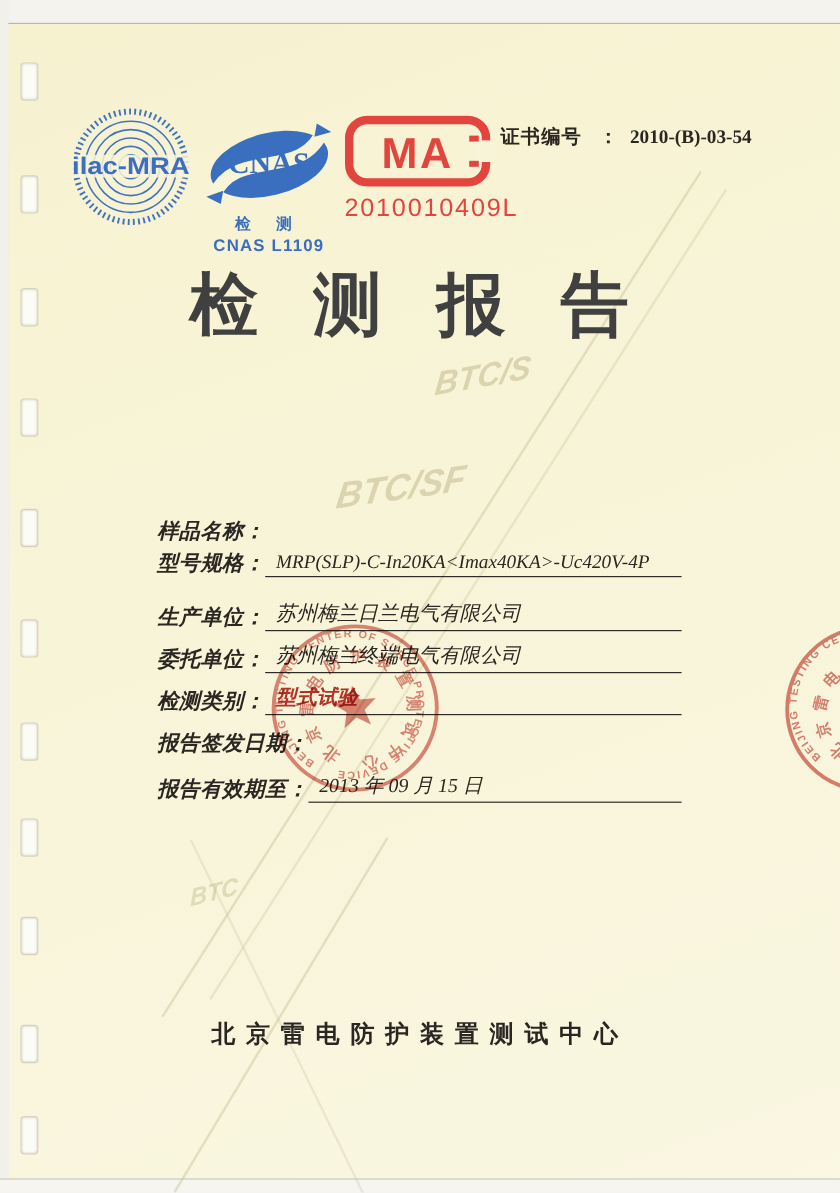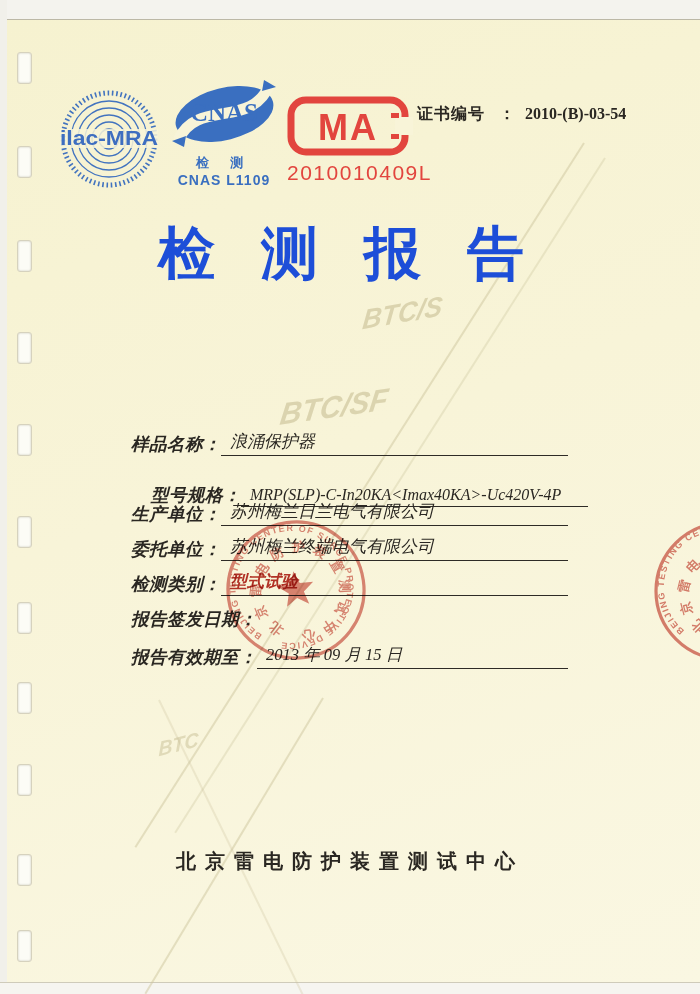--- a/index.html
+++ b/index.html
@@ -8,36 +8,36 @@
   .page{position:absolute;left:7px;top:19px;width:693px;height:963px;
         background:linear-gradient(160deg,#f6f2d0 0%,#f8f4d8 45%,#faf7e2 100%);
         box-shadow:0 0 5px rgba(80,75,55,.25);}
   
   .hole{position:absolute;left:17px;width:13px;height:30px;background:#fcfcf6;
         border:1px solid #d6d2be;border-radius:3px;
         box-shadow:inset 0 0 2px rgba(140,135,110,.5);}
   
   .logo{position:absolute;}
   #ilac{left:56px;top:86px;}
-  #cnas{left:170px;top:76px;width:108px;text-align:center;}
+  #cnas{left:170px;top:99px;width:108px;text-align:center;}
   .cnas-sub1{color:#3a6fc0;font-weight:bold;font-size:13px;letter-spacing:9px;margin-top:-2px;}
   .cnas-sub2{color:#3a6fc0;font-weight:bold;font-size:14px;letter-spacing:1px;
              font-family:"Liberation Sans",sans-serif;}
   #cma{left:287px;top:96px;width:126px;}
   .cma-number{color:#e2453e;font-weight:normal;font-size:21px;letter-spacing:1.5px;
               font-family:"Liberation Sans",sans-serif;margin-top:1px;}
   
   .cert-line{position:absolute;left:417px;top:104px;font-size:16px;font-weight:bold;
              display:flex;align-items:baseline;white-space:nowrap;justify-content:space-between;}
   .cert-line .lbl{letter-spacing:1px;}
   .cert-line .sep{margin:0 10px 0 14px;}
   
   .title{position:absolute;left:0;top:216px;width:700px;text-align:center;
          font-size:57px;font-weight:bold;letter-spacing:46px;padding-left:28px;
-         box-sizing:border-box;color:#1d4ed8;}
+         box-sizing:border-box;color:#404040;}
   
   .wm{position:absolute;font-style:italic;font-weight:bold;
       color:rgba(184,174,126,.45);font-family:"Liberation Sans",sans-serif;
       white-space:nowrap;pointer-events:none;}
   #wm1{left:362px;top:298px;font-size:27px;transform:rotate(-10deg) skewX(-16deg);}
   #wm2{left:280px;top:390px;font-size:30px;transform:rotate(-8deg) skewX(-16deg);}
   #wm3{left:158px;top:733px;font-size:20px;transform:rotate(-14deg) skewX(-14deg);
        color:rgba(184,174,126,.38);}
   .wline{position:absolute;width:2px;background:rgba(205,197,158,.5);transform-origin:top center;}
   
@@ -134,23 +134,22 @@
     <span class="lbl">证书编号</span>
     <span class="sep">：</span>
     <span class="val">2010-(B)-03-54</span>
   </div>
 
   <div class="title">检测报告</div>
 
   <div class="fields">
     <div class="frow" style="top:430px;">
       <span class="flabel">样品名称：</span>
-      <span class="fvalue">浪涌保护器</span>
-    </div>
-    <div class="frow" style="top:483px;margin-left:20px;">
+    </div>
+    <div class="frow" style="top:457px;">
       <span class="flabel">型号规格：</span>
       <span class="fvalue fv-model">MRP(SLP)-C-In20KA&lt;Imax40KA&gt;-Uc420V-4P</span>
     </div>
     <div class="frow" style="top:500px;">
       <span class="flabel">生产单位：</span>
       <span class="fvalue">苏州梅兰日兰电气有限公司</span>
     </div>
     <div class="frow" style="top:535px;">
       <span class="flabel">委托单位：</span>
       <span class="fvalue">苏州梅兰终端电气有限公司</span>

